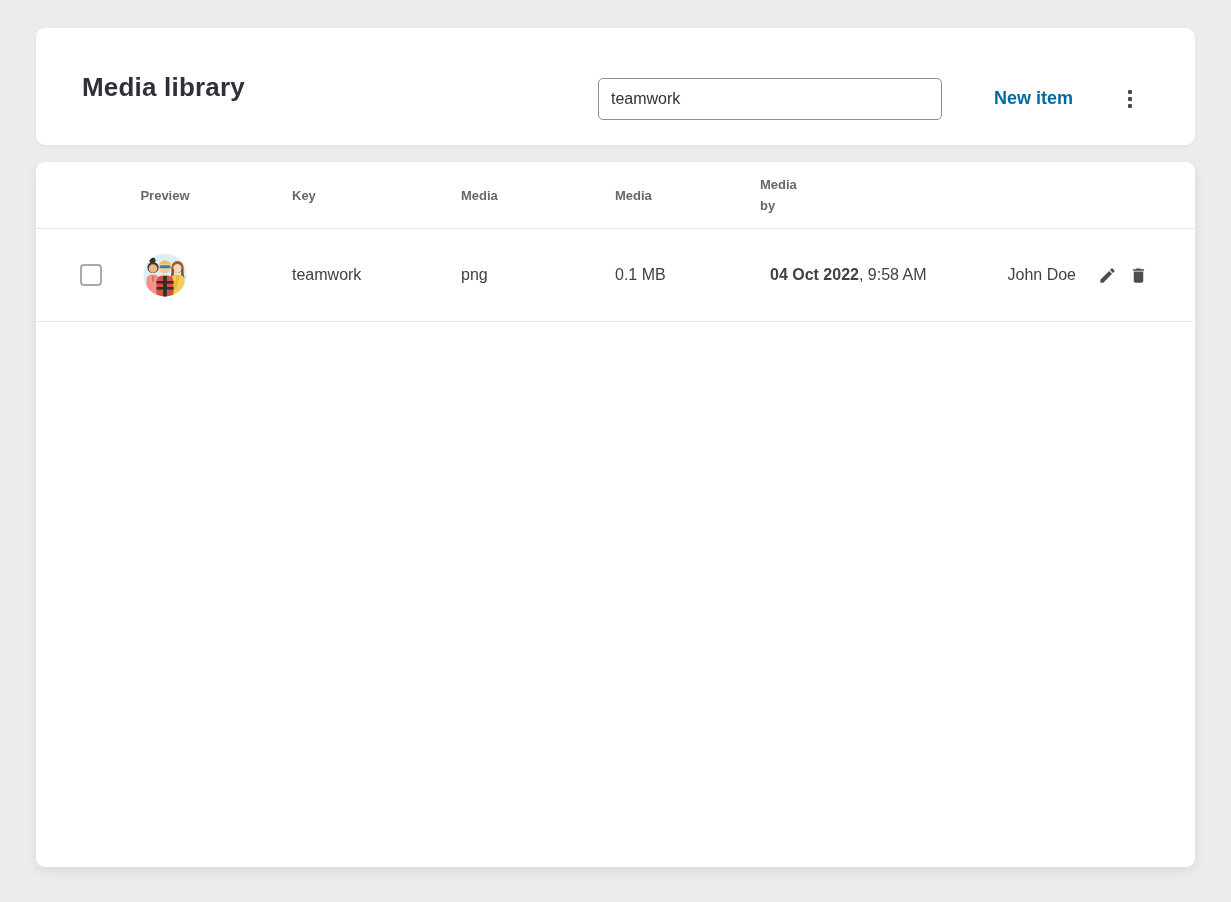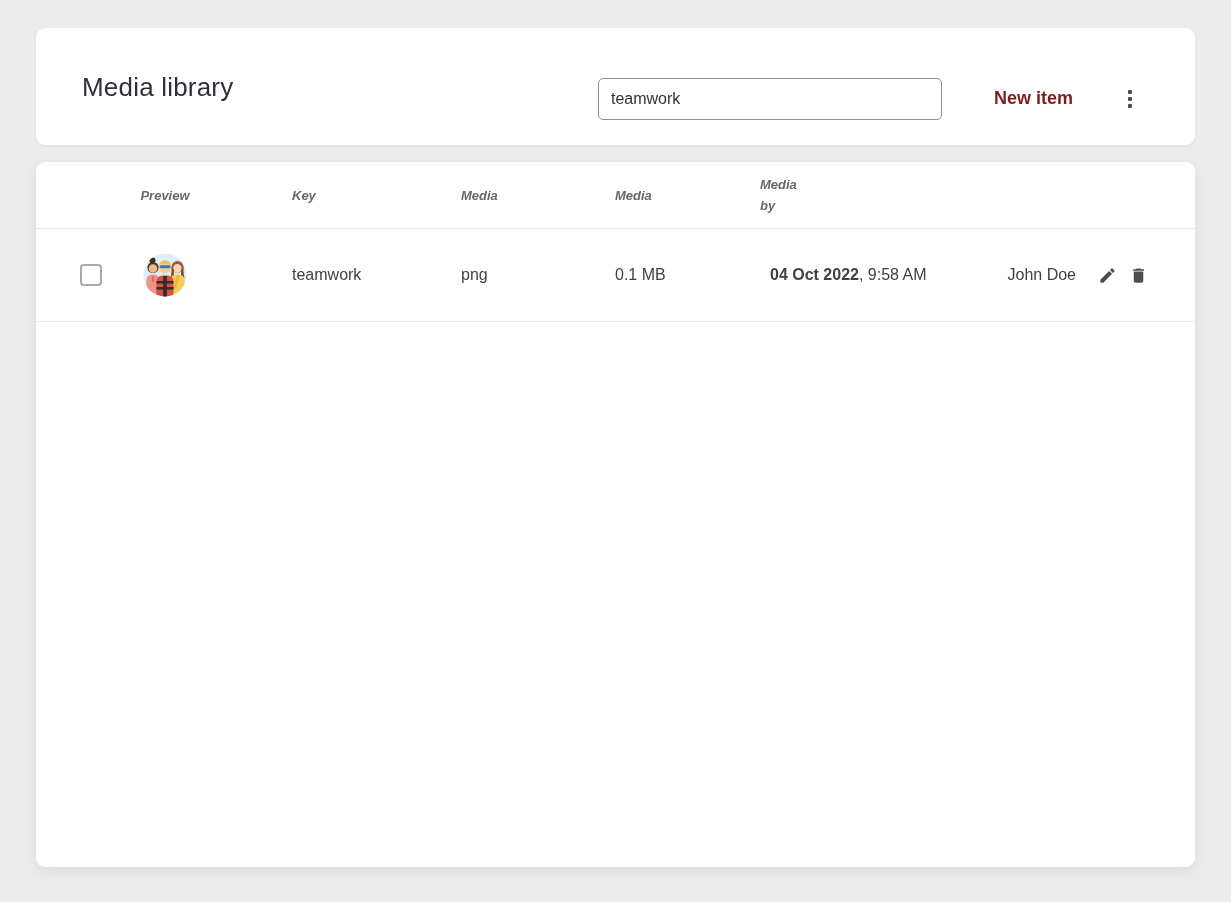--- a/index.html
+++ b/index.html
@@ -22,21 +22,21 @@
   .header-card {
     top: 28px;
     height: 117px;
     box-shadow: 0 1px 4px rgba(0,0,0,0.05);
     display: flex;
     align-items: center;
     padding: 0 52px 0 46px;
   }
   .page-title {
     font-size: 26px;
-    font-weight: 400;
+    font-weight: 700;
     color: #2e3138;
     letter-spacing: 0.2px;
     margin-top: 2px;
   }
   .header-right {
     margin-left: auto;
     display: flex;
     align-items: center;
     margin-top: 24px;
   }
@@ -52,21 +52,21 @@
     outline: none;
     background: #fff;
   }
   .new-item-button {
     background: none;
     border: none;
     cursor: pointer;
     font-family: "Liberation Sans", sans-serif;
     font-size: 18px;
     font-weight: 700;
-    color: #7f1d1d;
+    color: #0369a1;
     margin-left: 52px;
     padding: 0;
   }
   .kebab {
     margin-left: 44px;
     width: 26px;
     height: 26px;
     display: flex;
     flex-direction: column;
     align-items: center;
@@ -88,21 +88,20 @@
     overflow: hidden;
   }
   .row {
     display: grid;
     grid-template-columns: 90px 110px 190px 155px 145px 230px 120px 1fr;
     align-items: center;
   }
   .thead-row {
     height: 67px;
     border-bottom: 1px solid #e8e8e8;
-    font-style: italic;
   }
   .data-row {
     height: 93px;
     border-bottom: 1px solid #ebebeb;
   }
   .th {
     font-size: 13px;
     font-weight: 700;
     color: #65696e;
     line-height: 21px;

